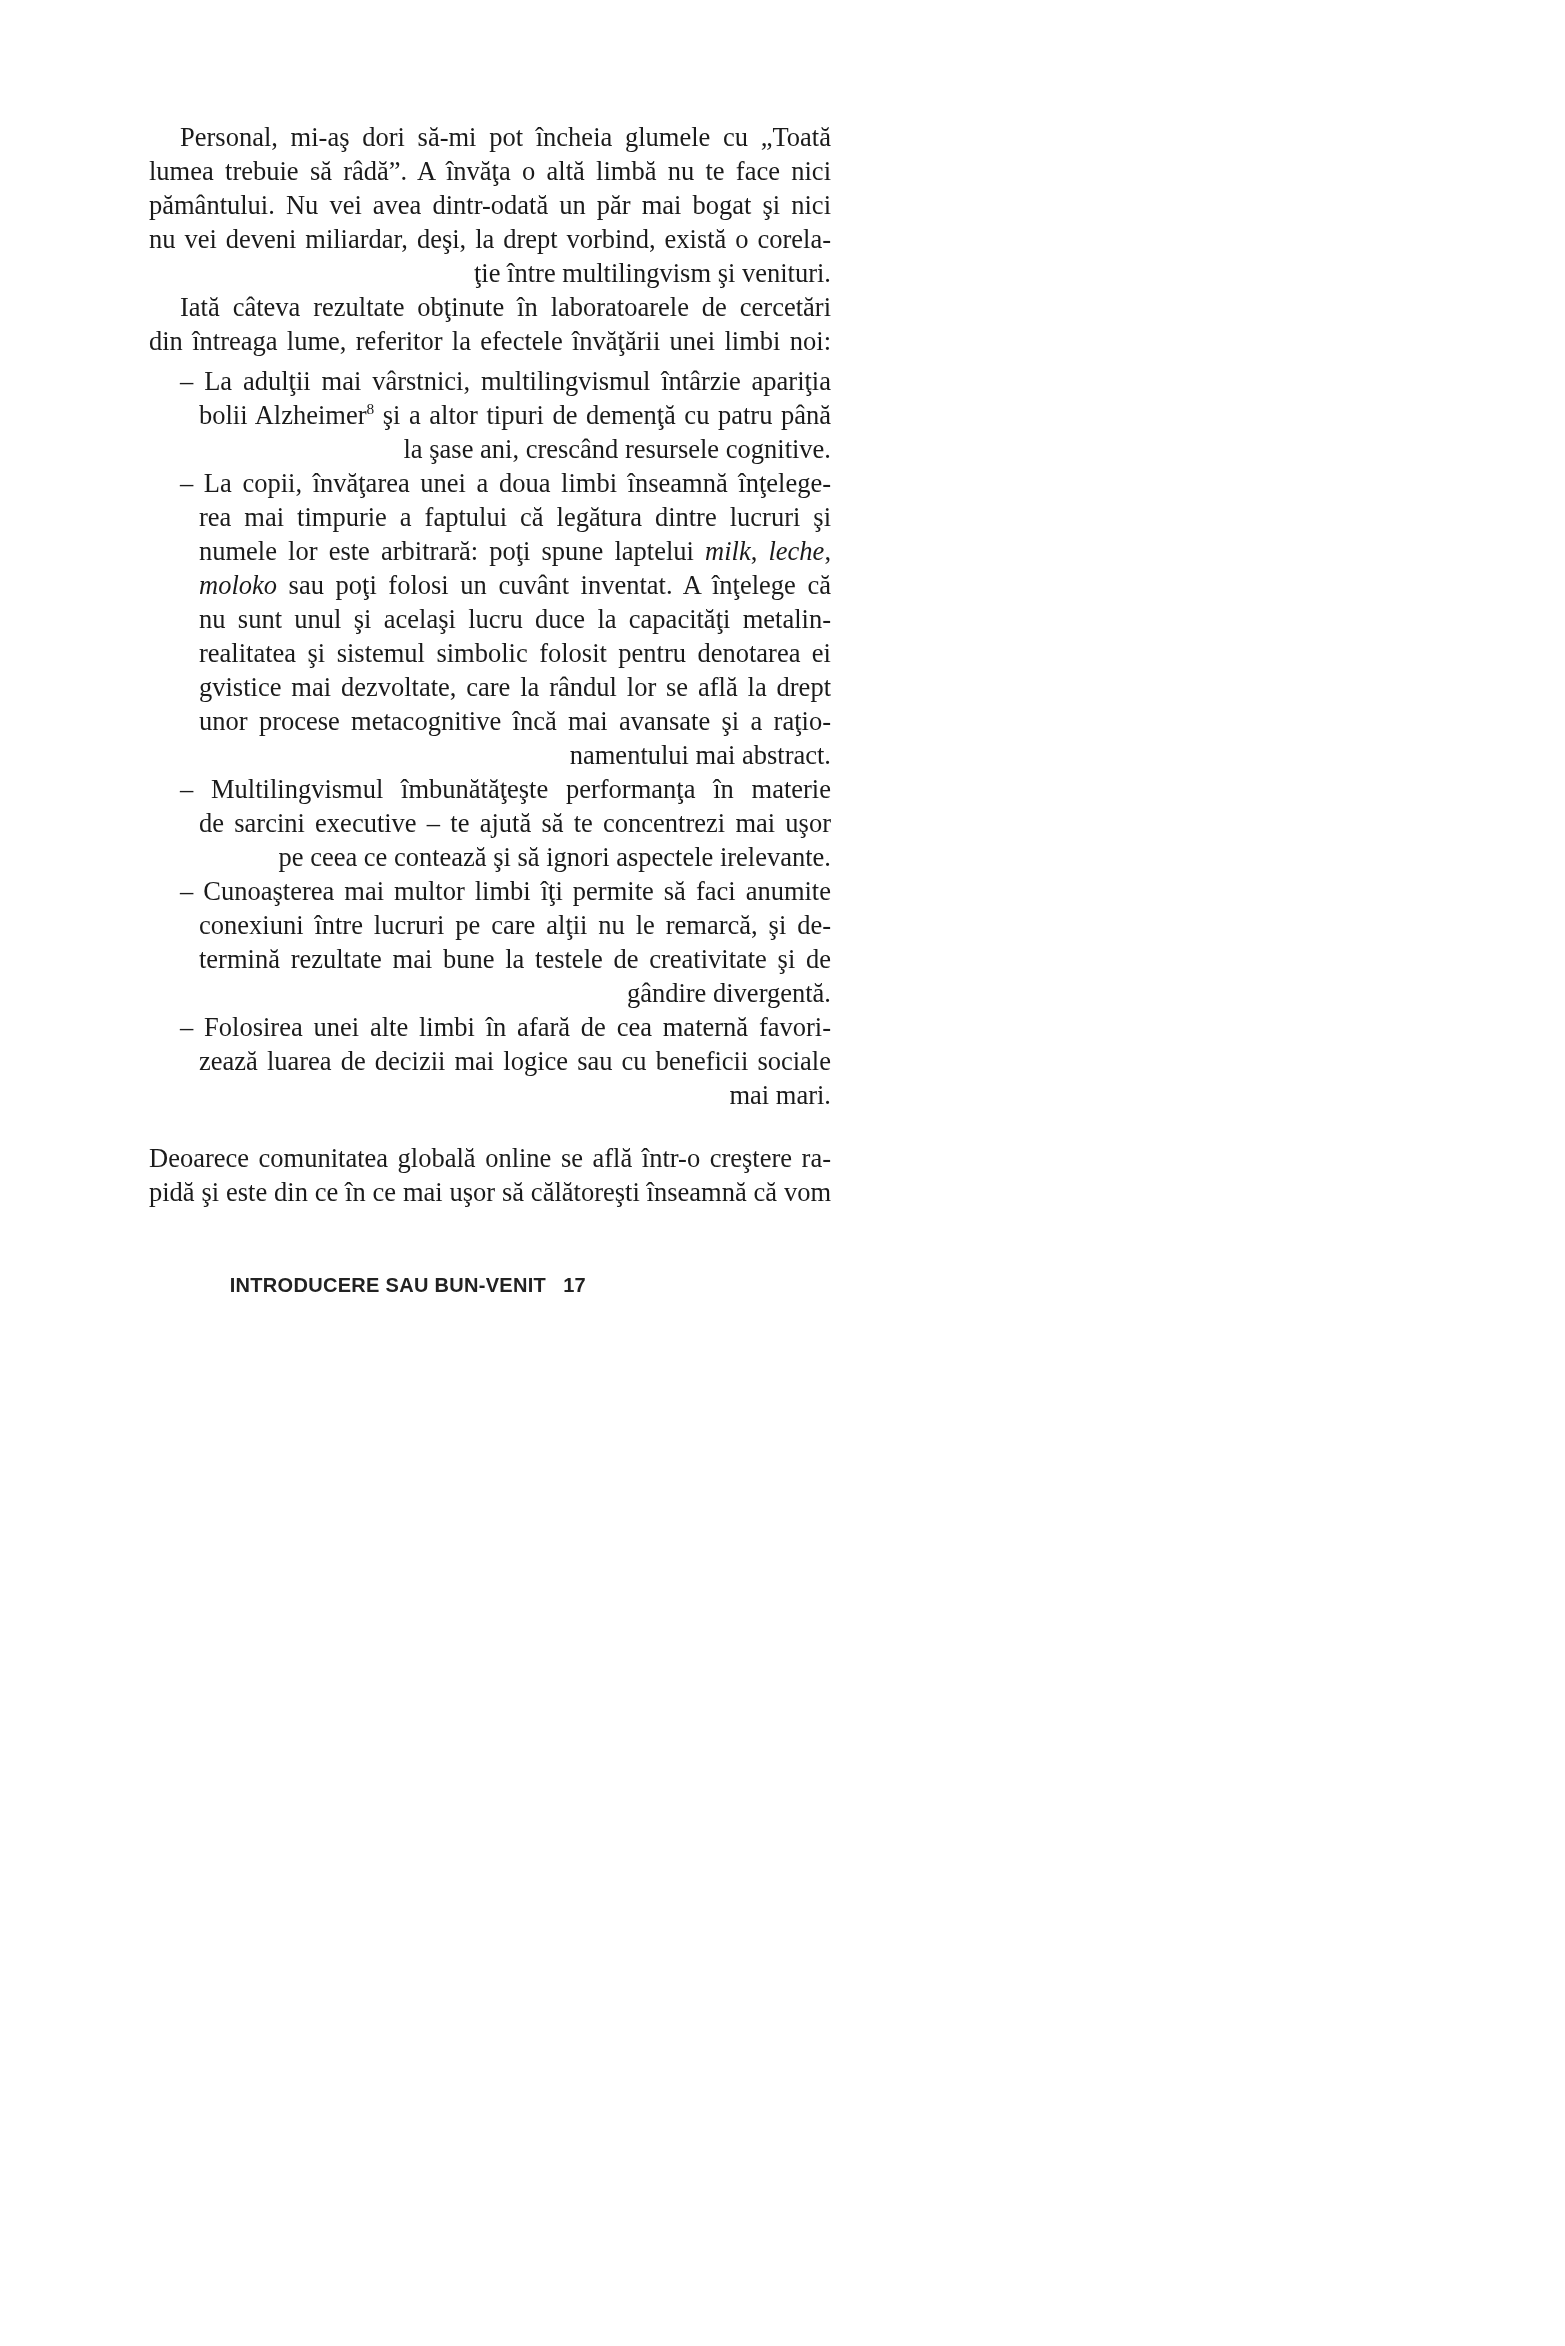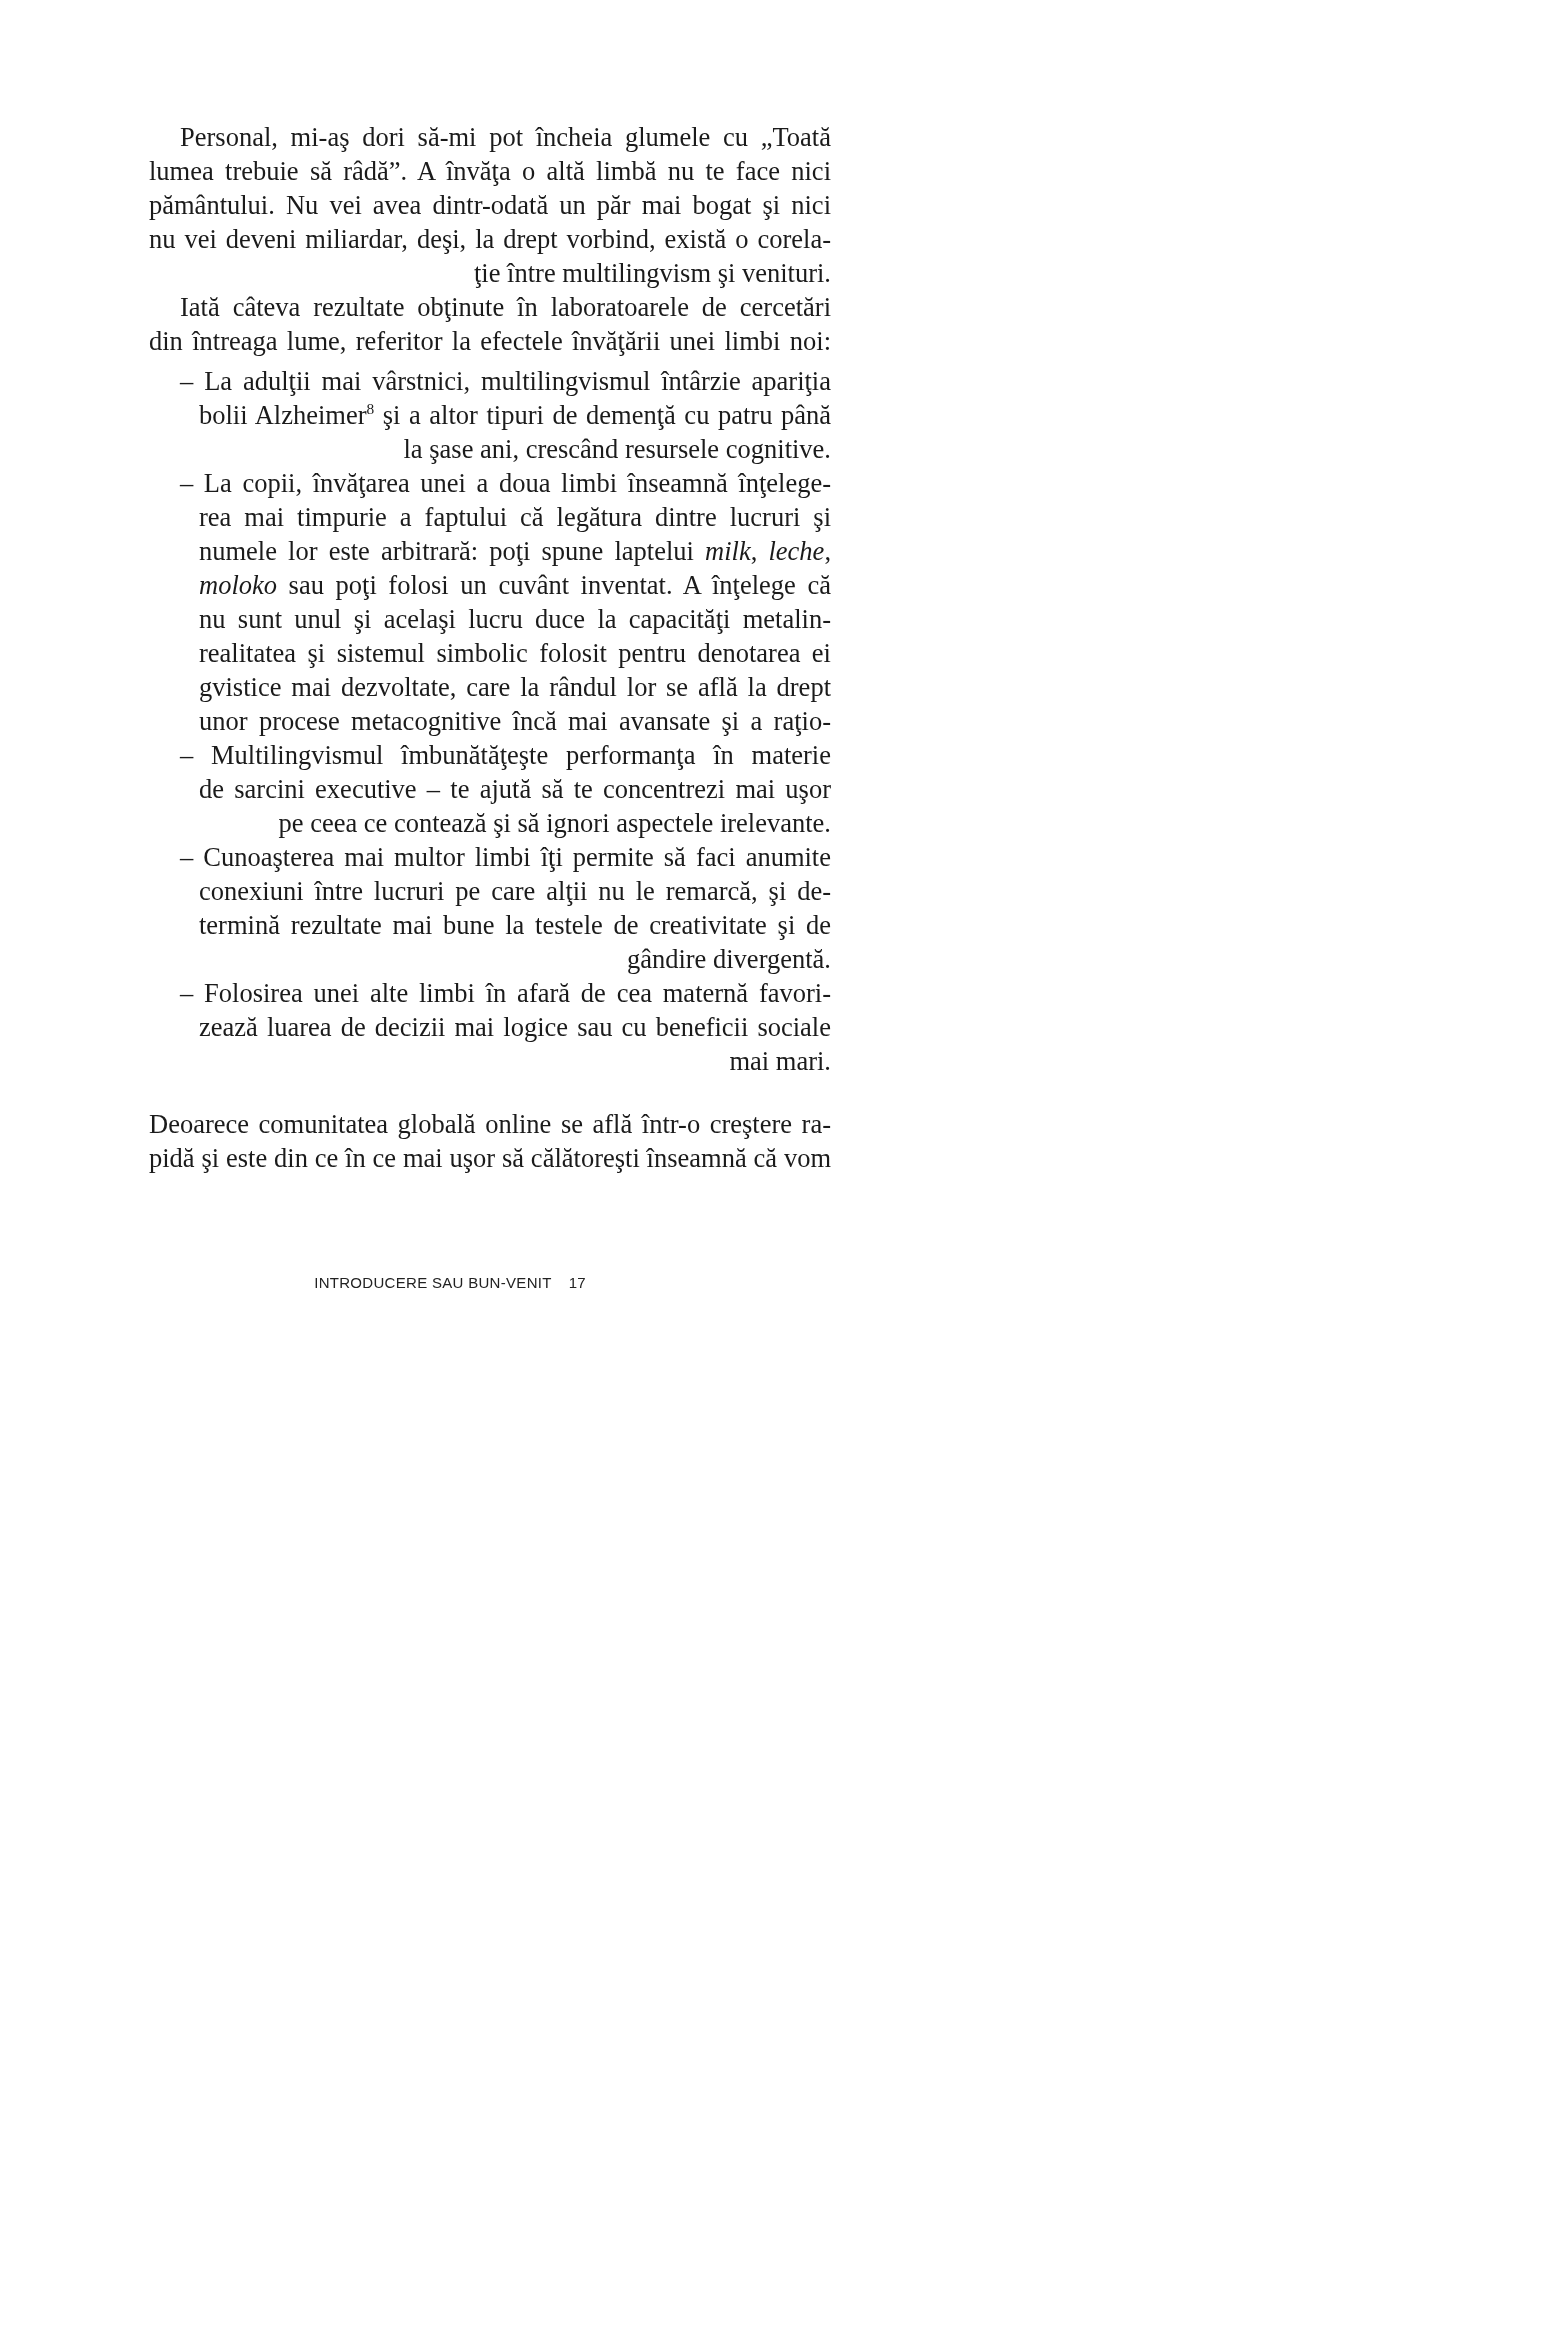--- a/index.html
+++ b/index.html
@@ -28,22 +28,22 @@
   .li-cont  { margin-left: 50px; }
   .list  { margin-top: 6px; }
   .para3 { margin-top: 29px; }
   .it { font-style: italic; }
   sup.fn { font-size: 0.58em; vertical-align: super; line-height: 0; }
   .footer {
     position: absolute;
     top: 1274px;
     right: 734px;
     font-family: "Liberation Sans", sans-serif;
-    font-size: 15px;
-    font-weight: 400;
+    font-size: 20px;
+    font-weight: 700;
     letter-spacing: 0.3px;
     color: #222222;
     display: flex;
     gap: 17px;
     align-items: baseline;
     white-space: nowrap;
   }
 </style>
 </head>
 <body>
@@ -75,20 +75,21 @@
 
       <div>
         <div class="line j li-first">– La copii, învăţarea unei a doua limbi înseamnă înţelege-</div>
         <div class="line j li-cont">rea mai timpurie a faptului că legătura dintre lucruri şi</div>
         <div class="line j li-cont"><span>numele lor este arbitrară: poţi spune laptelui </span><span class="it">milk</span><span>, </span><span class="it">leche</span><span>,</span></div>
         <div class="line j li-cont"><span class="it">moloko</span><span> sau poţi folosi un cuvânt inventat. A înţelege că</span></div>
         <div class="line j li-cont">nu sunt unul şi acelaşi lucru duce la capacităţi metalin-</div>
         <div class="line j li-cont">realitatea şi sistemul simbolic folosit pentru denotarea ei</div>
         <div class="line j li-cont">gvistice mai dezvoltate, care la rândul lor se află la drept</div>
         <div class="line j li-cont">unor procese metacognitive încă mai avansate şi a raţio-</div>
+        <div class="line li-cont">namentului mai abstract.</div>
       </div>
 
       <div>
         <div class="line j li-first">– Multilingvismul îmbunătăţeşte performanţa în materie</div>
         <div class="line j li-cont">de sarcini executive – te ajută să te concentrezi mai uşor</div>
         <div class="line li-cont">pe ceea ce contează şi să ignori aspectele irelevante.</div>
       </div>
 
       <div>
         <div class="line j li-first">– Cunoaşterea mai multor limbi îţi permite să faci anumite</div>

